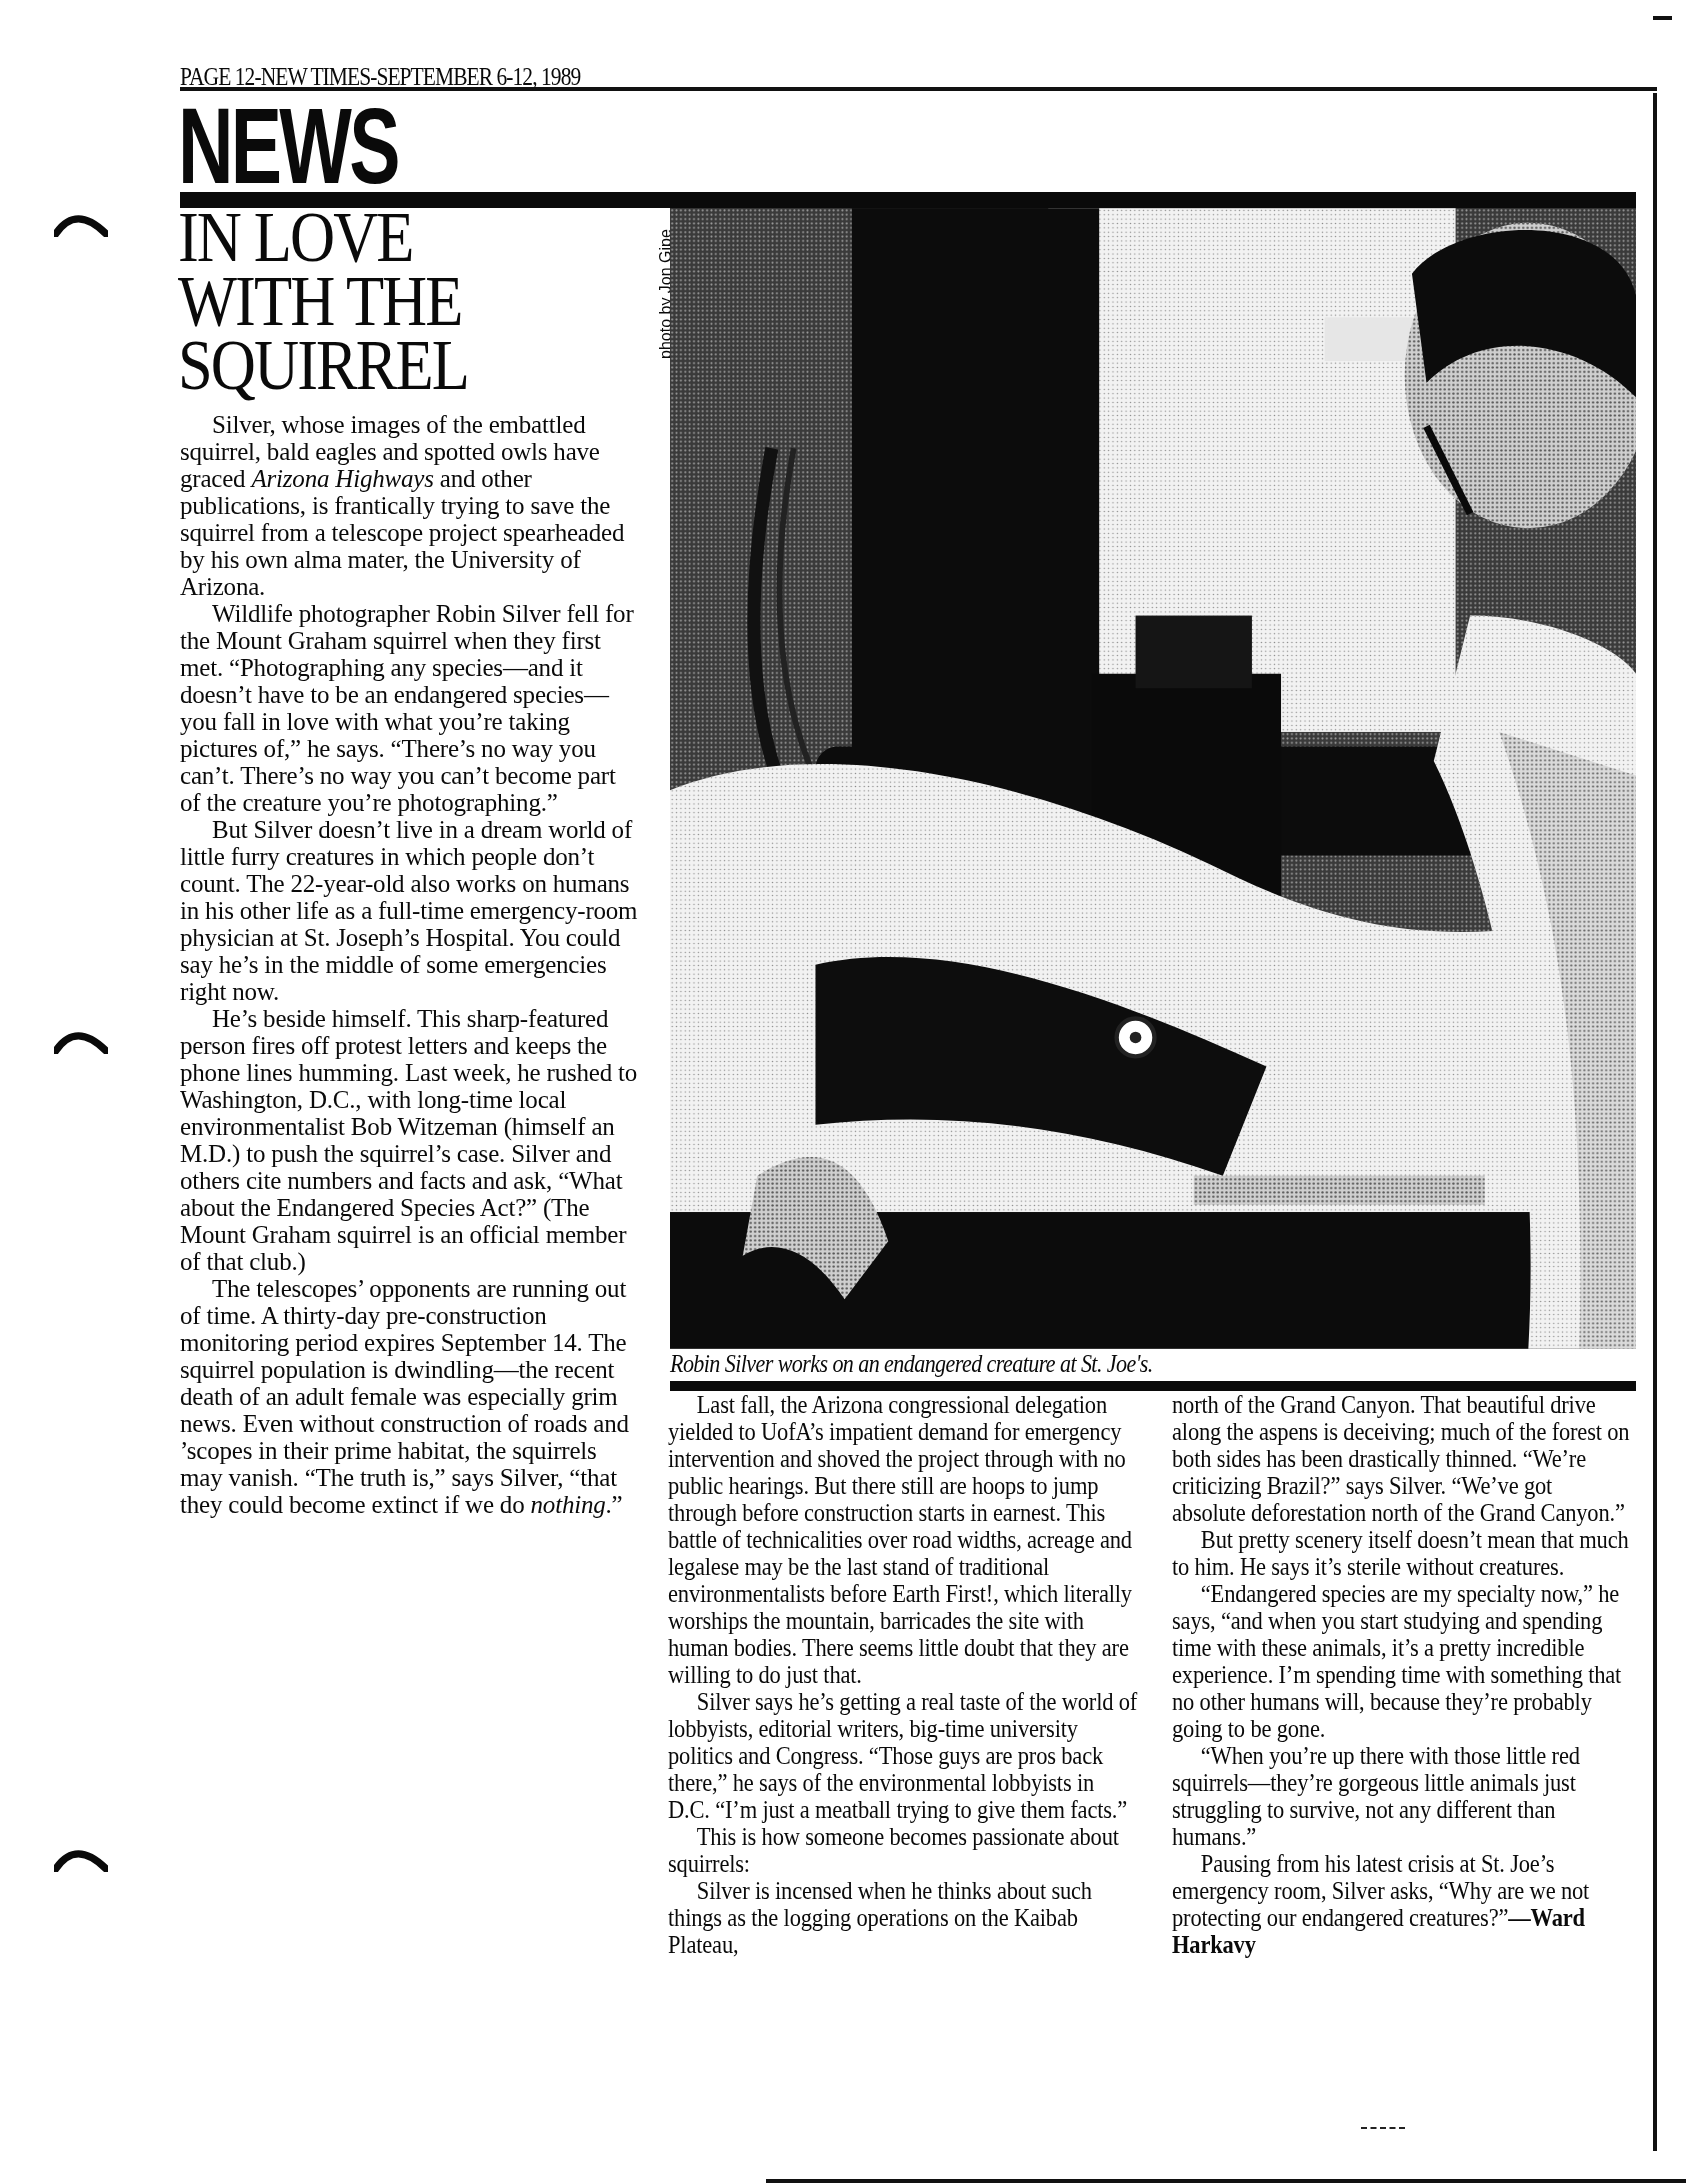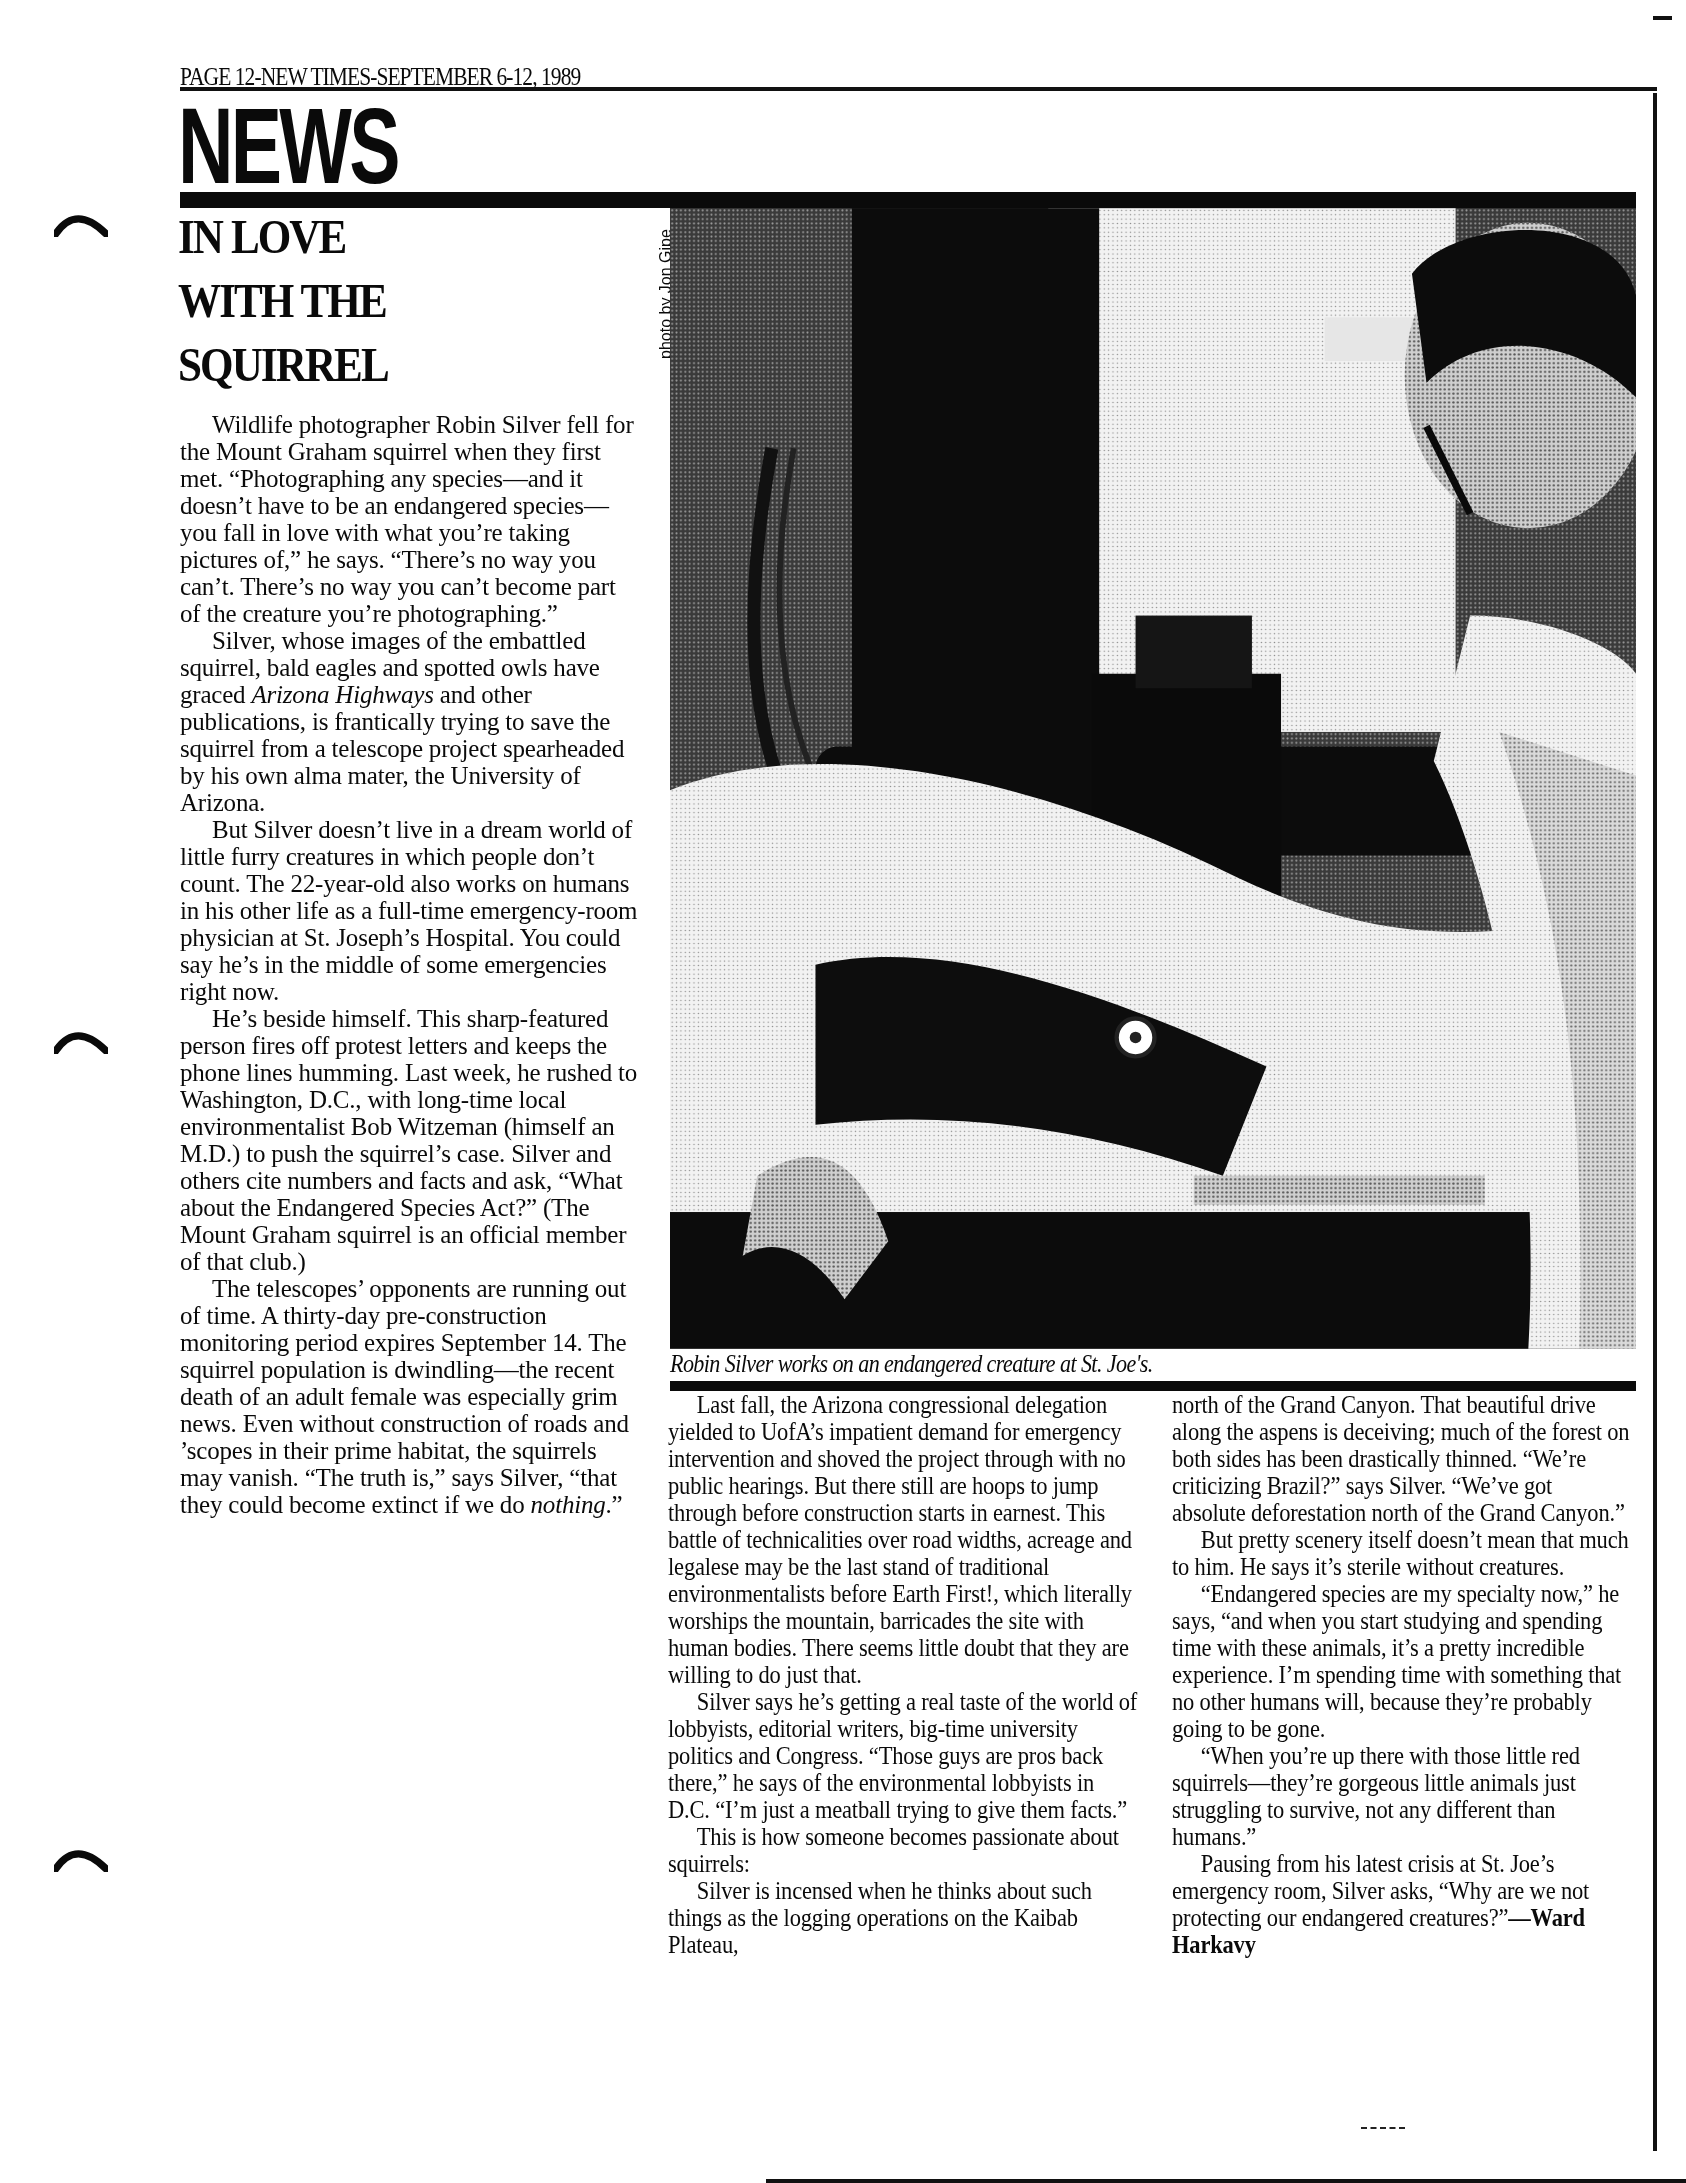--- a/index.html
+++ b/index.html
@@ -12,21 +12,21 @@
   #folio { left: 180px; top: 63px; font-size: 25px; letter-spacing: -1.1px; white-space: nowrap; transform: scaleX(0.86); transform-origin: left top; }
   #rule-top { left: 180px; top: 87px; width: 1477px; height: 3.6px; background: #111; }
   #right-border { left: 1653px; top: 93px; width: 3.6px; height: 2058px; background: #111; }
   #corner-dash { left: 1653px; top: 16px; width: 19px; height: 3.6px; background: #111; }
 
   
   #section-flag { left: 178px; top: 93px; font-size: 124px; font-weight: 900; line-height: 1; letter-spacing: -4.4px; transform: scaleX(0.62) scaleY(0.86); transform-origin: left top; white-space: nowrap; }
   #rule-thick { left: 180px; top: 192px; width: 1456px; height: 16px; background: #0a0a0a; }
 
   
-  #headline { left: 178px; top: 205px; width: 480px; font-size: 49px; font-weight: 700; line-height: 64px; letter-spacing: -2.2px; }
+  #headline { left: 178px; top: 205px; width: 480px; font-size: 71px; font-weight: 400; line-height: 64px; letter-spacing: -2.2px; }
   #headline div { white-space: nowrap; transform: scaleX(0.88); transform-origin: left top; }
 
   
   .col { font-size: 25px; line-height: 27px; letter-spacing: -0.2px; }
   .col p { margin: 0; text-indent: 32px; }
   .col p.noindent { text-indent: 0; }
   #col1 { left: 180px; top: 411px; width: 458px; }
   #col2 { left: 668px; top: 1391px; width: 473px; transform: scaleX(0.9); transform-origin: left top; width: 525px; }
   #col3 { left: 1172px; top: 1391px; width: 509px; transform: scaleX(0.9); transform-origin: left top; }
   .col em { font-style: italic; }
@@ -139,22 +139,22 @@
 
     <path d="M 1100 560 C 1200 560, 1300 600, 1328 640 L 1328 1568 L 1180 1568 C 1200 1200, 1120 900, 1050 760 Z" fill="url(#dotsLight)"></path>
     <path d="M 1140 720 L 1328 780 L 1328 1568 L 1250 1568 C 1260 1200, 1220 950, 1140 720 Z" fill="url(#dots)" opacity="0.7"></path>
   </svg>
 </div>
 
 <div class="abs serif" id="caption">Robin Silver works on an endangered creature at St. Joe's.</div>
 <div class="abs" id="rule-caption"></div>
 
 <div class="abs serif col" id="col1">
+  <p><span>Silver, whose images of the embattled squirrel, bald eagles and spotted owls have graced </span><em>Arizona Highways</em><span> and other publications, is frantically trying to save the squirrel from a telescope project spearheaded by his own alma mater, the University of Arizona.</span></p>
   <p>Wildlife photographer Robin Silver fell for the Mount Graham squirrel when they first met. “Photographing any species—and it doesn’t have to be an endangered species—you fall in love with what you’re taking pictures of,” he says. “There’s no way you can’t. There’s no way you can’t become part of the creature you’re photographing.”</p>
-  <p><span>Silver, whose images of the embattled squirrel, bald eagles and spotted owls have graced </span><em>Arizona Highways</em><span> and other publications, is frantically trying to save the squirrel from a telescope project spearheaded by his own alma mater, the University of Arizona.</span></p>
   <p>But Silver doesn’t live in a dream world of little furry creatures in which people don’t count. The 22-year-old also works on humans in his other life as a full-time emergency-room physician at St. Joseph’s Hospital. You could say he’s in the middle of some emergencies right now.</p>
   <p>He’s beside himself. This sharp-featured person fires off protest letters and keeps the phone lines humming. Last week, he rushed to Washington, D.C., with long-time local environmentalist Bob Witzeman (himself an M.D.) to push the squirrel’s case. Silver and others cite numbers and facts and ask, “What about the Endangered Species Act?” (The Mount Graham squirrel is an official member of that club.)</p>
   <p><span>The telescopes’ opponents are running out of time. A thirty-day pre-construction monitoring period expires September 14. The squirrel population is dwindling—the recent death of an adult female was especially grim news. Even without construction of roads and ’scopes in their prime habitat, the squirrels may vanish. “The truth is,” says Silver, “that they could become extinct if we do </span><em>nothing</em><span>.”</span></p>
 </div>
 
 <div class="abs serif col" id="col2">
   <p>Last fall, the Arizona congressional delegation yielded to UofA’s impatient demand for emergency intervention and shoved the project through with no public hearings. But there still are hoops to jump through before construction starts in earnest. This battle of technicalities over road widths, acreage and legalese may be the last stand of traditional environmentalists before Earth First!, which literally worships the mountain, barricades the site with human bodies. There seems little doubt that they are willing to do just that.</p>
   <p>Silver says he’s getting a real taste of the world of lobbyists, editorial writers, big-time university politics and Congress. “Those guys are pros back there,” he says of the environmental lobbyists in D.C. “I’m just a meatball trying to give them facts.”</p>
   <p>This is how someone becomes passionate about squirrels:</p>
   <p>Silver is incensed when he thinks about such things as the logging operations on the Kaibab Plateau,</p>

